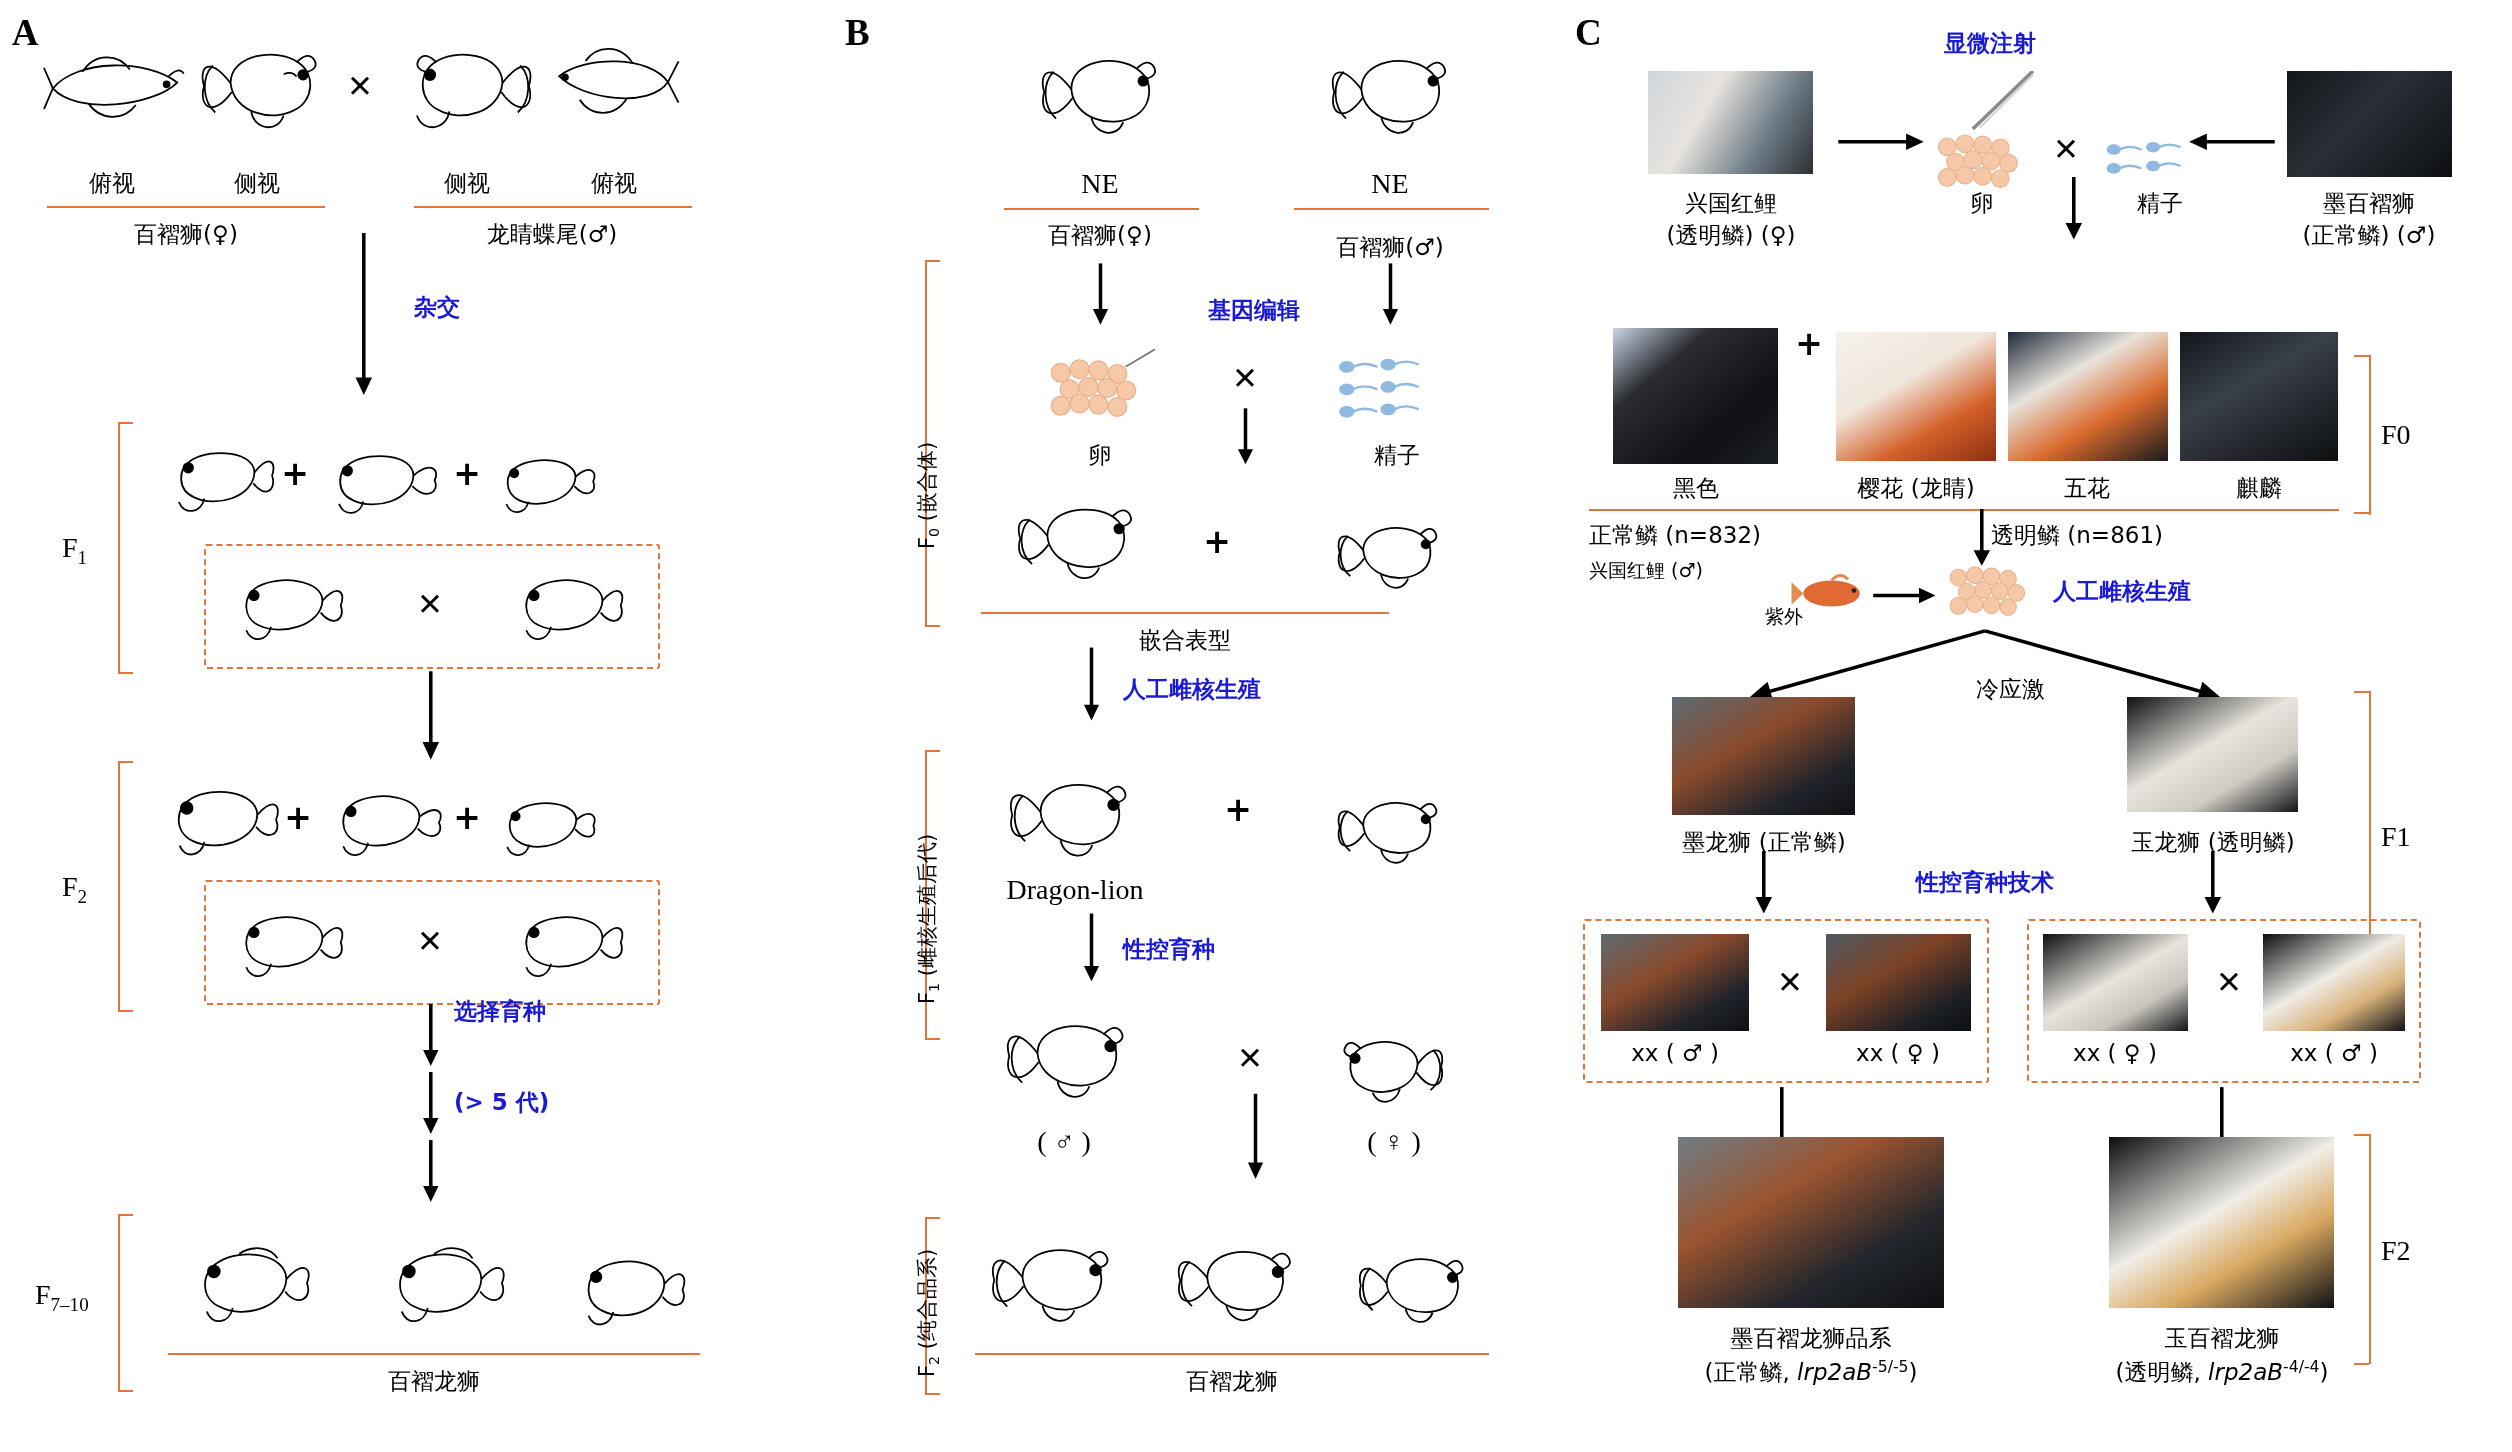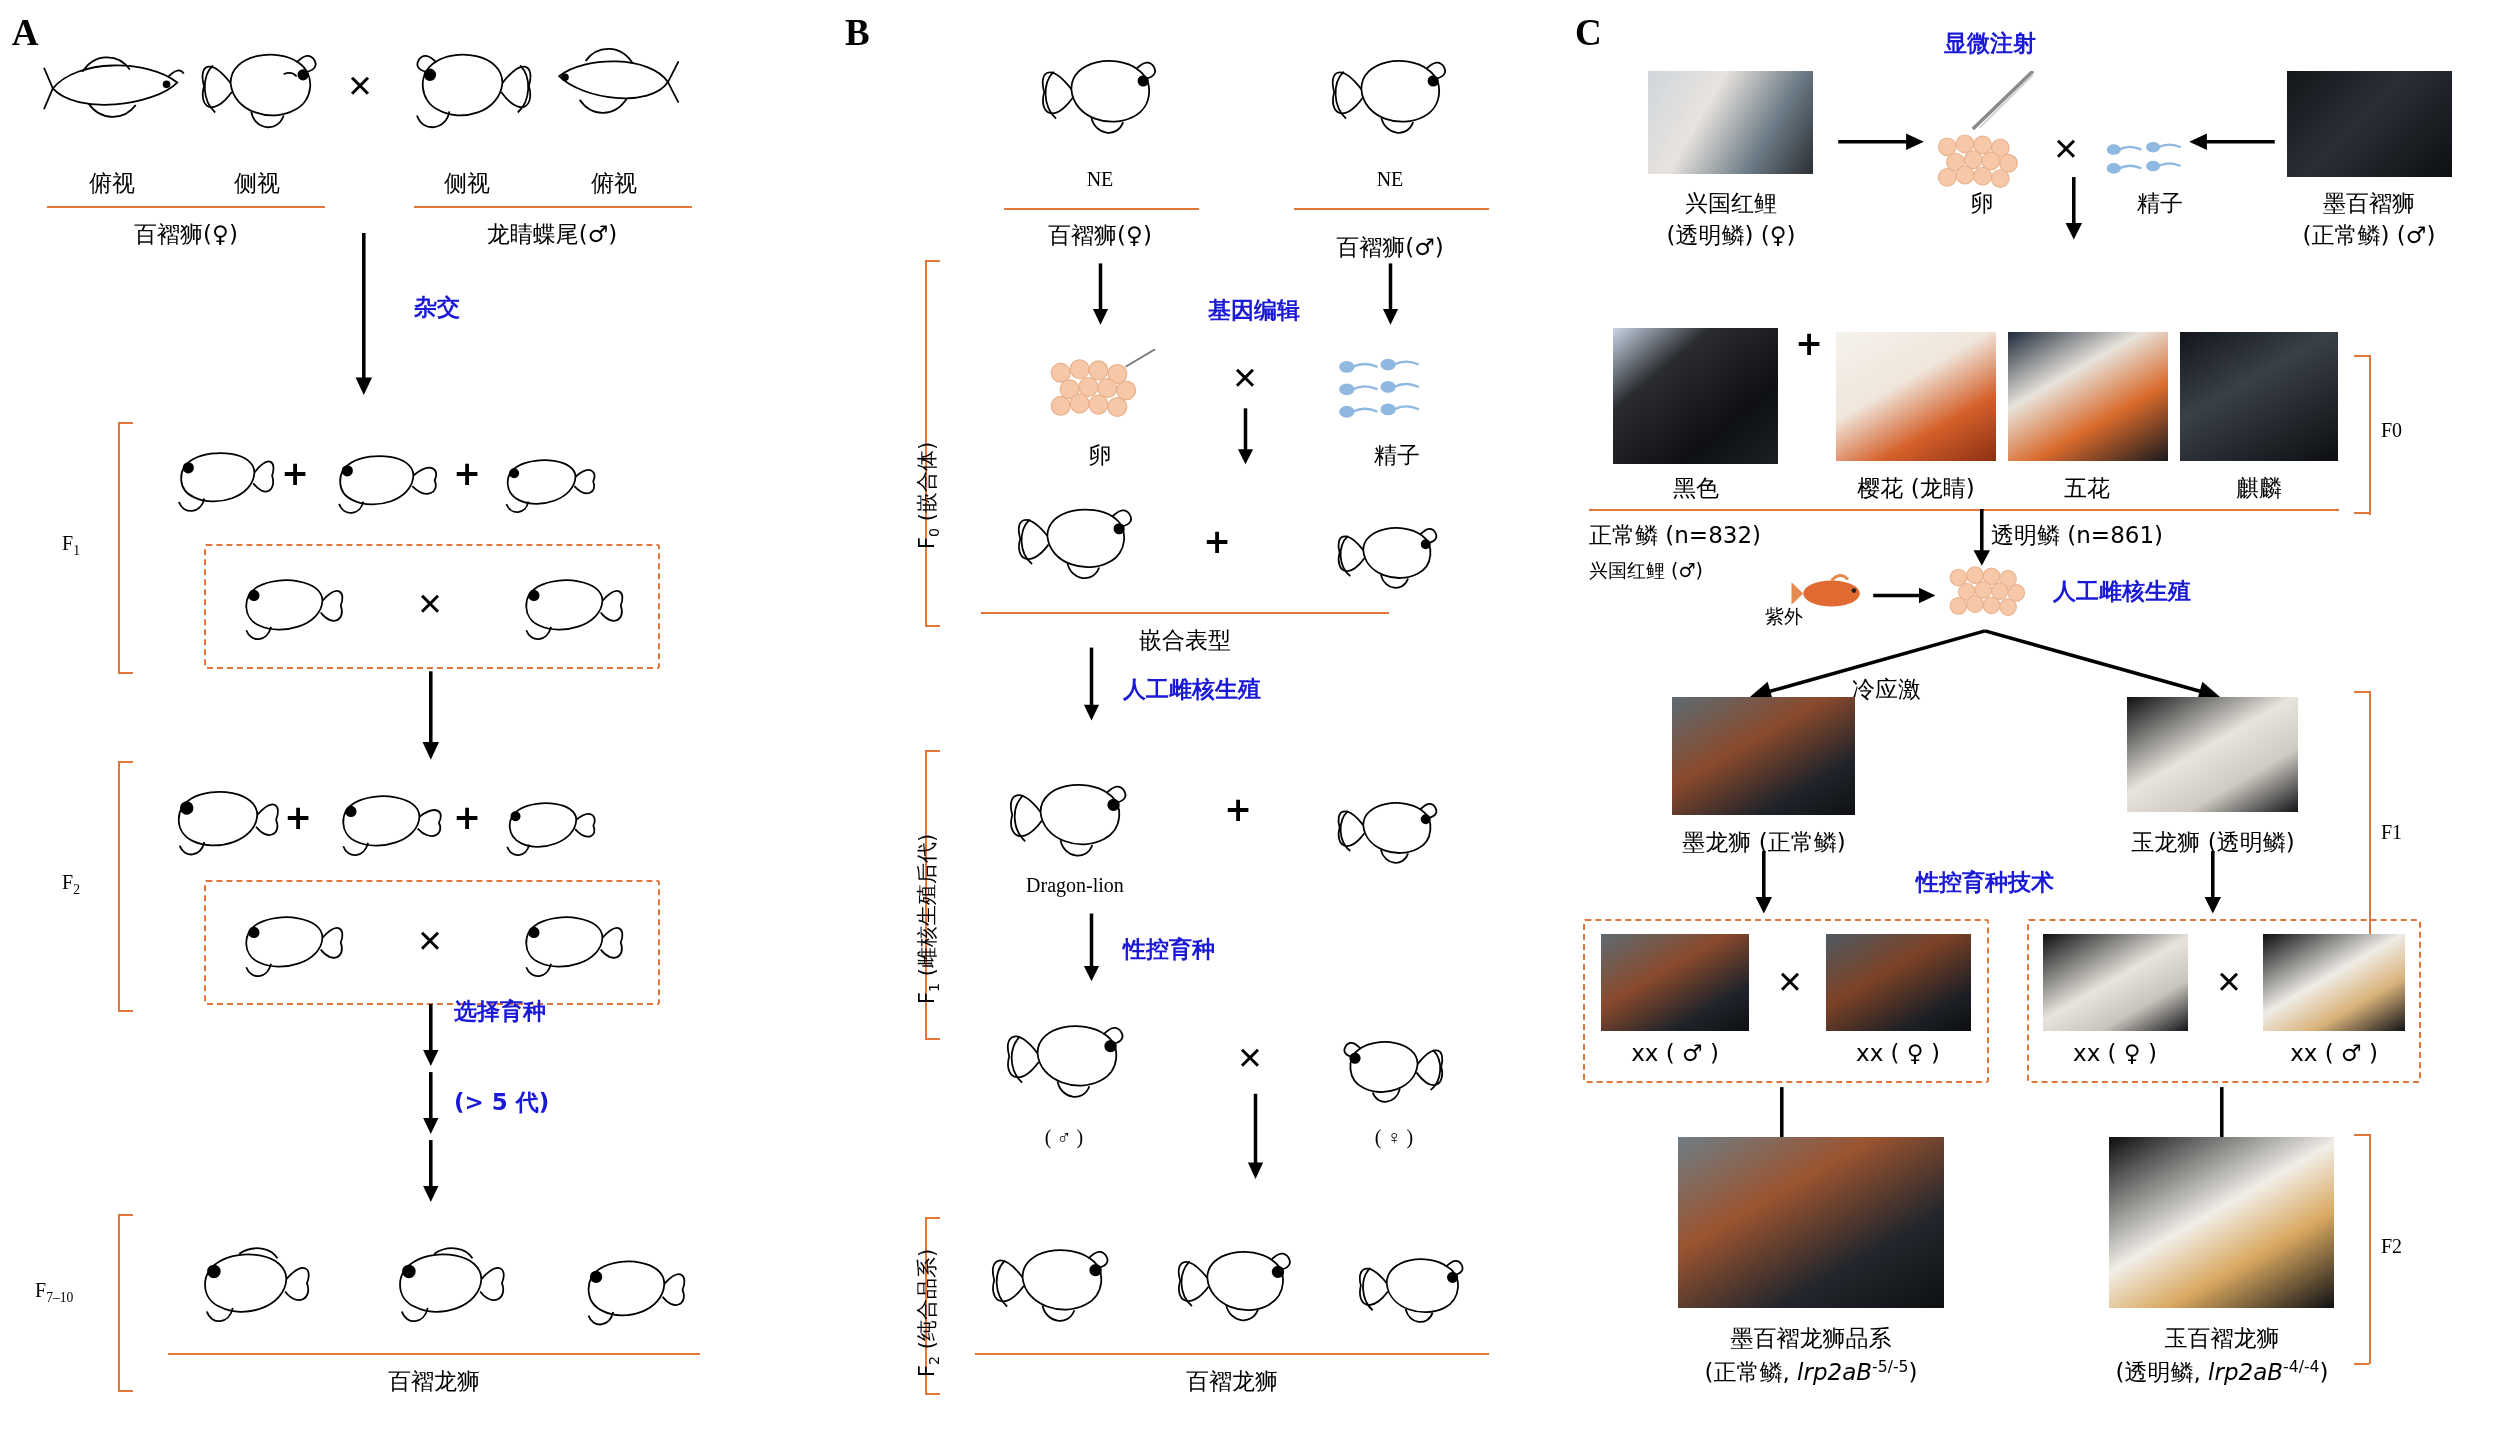--- a/index.html
+++ b/index.html
@@ -1,19 +1,19 @@
 <!DOCTYPE html>
 <html style="font-size:9.5px"><head>
 <meta charset="utf-8">
 <style>
   html,body{margin:0;padding:0;background:#ffffff;}
   body{font-family:"Liberation Serif", serif;color:#000;}
   #page{position:relative;width:2512px;height:1452px;background:#fff;overflow:hidden;}
   .panel-letter{position:absolute;font-family:"Liberation Serif",serif;font-weight:bold;font-size:37px;}
-  .lbl{position:absolute;font-family:"Liberation Serif",serif;font-size:20px;white-space:nowrap;}
+  .lbl{position:absolute;font-family:"Liberation Serif",serif;font-size:28px;white-space:nowrap;}
   .lbl.cn{font-family:"DejaVu Sans",sans-serif;font-size:23px;}
   .lbl.blue{color:#1a19d6;font-weight:bold;}
   .lbl.small{font-size:19px;}
   .lbl.ctr{transform:translateX(-50%);}
   .rule{position:absolute;background:#e2763a;height:1.8px;}
   .vline{position:absolute;background:#e2763a;width:1.8px;}
   .dashbox{position:absolute;border:2.4px dashed #e2763a;border-radius:2.4px;}
   .arrow{position:absolute;}
   .cross{position:absolute;font-size:31px;font-family:"DejaVu Sans",sans-serif;line-height:1;transform:translate(-50%,-50%);}
   .plus{position:absolute;font-size:33px;font-family:"DejaVu Sans",sans-serif;line-height:1;transform:translate(-50%,-50%);font-weight:bold;}
@@ -623,21 +623,21 @@
     <line x1="20" y1="0" x2="20" y2="72" stroke="#000" stroke-width="6"></line>
     <polygon points="20,96 6,70 34,70" fill="#000"></polygon>
   </svg>
 
   <svg class="arrow" style="left:1731px;top:626px;" width="508" height="83" viewBox="0 0 860 140">
     <line x1="430" y1="8" x2="60" y2="112" stroke="#000" stroke-width="6"></line>
     <polygon points="32,120 62,94 70,122" fill="#000"></polygon>
     <line x1="430" y1="8" x2="800" y2="112" stroke="#000" stroke-width="6"></line>
     <polygon points="828,120 790,122 798,94" fill="#000"></polygon>
   </svg>
-  <div class="lbl cn" style="left:1852px;top:674px;">冷应激</div>
+  <div class="lbl cn" style="left:1976px;top:674px;">冷应激</div>
 
   <div class="photo" style="left:1672px;top:697px;width:183px;height:118px;background:linear-gradient(150deg,#5d6b72 0%,#8a4a2c 40%,#20232a 75%,#0e1013 100%);"></div>
   <div class="photo" style="left:2127px;top:697px;width:171px;height:115px;background:linear-gradient(150deg,#0d0f11 0%,#e8e4dd 45%,#cfcac2 70%,#121418 100%);"></div>
 
   <div class="lbl cn ctr" style="left:1764px;top:827px;">墨龙狮 (正常鳞)</div>
   <div class="lbl cn ctr" style="left:2213px;top:827px;">玉龙狮 (透明鳞)</div>
 
   <div class="lbl cn blue ctr" style="left:1985px;top:867px;">性控育种技术</div>
 
   <svg class="arrow" style="left:1752px;top:851px;" width="23.6" height="65" viewBox="0 0 40 110">

